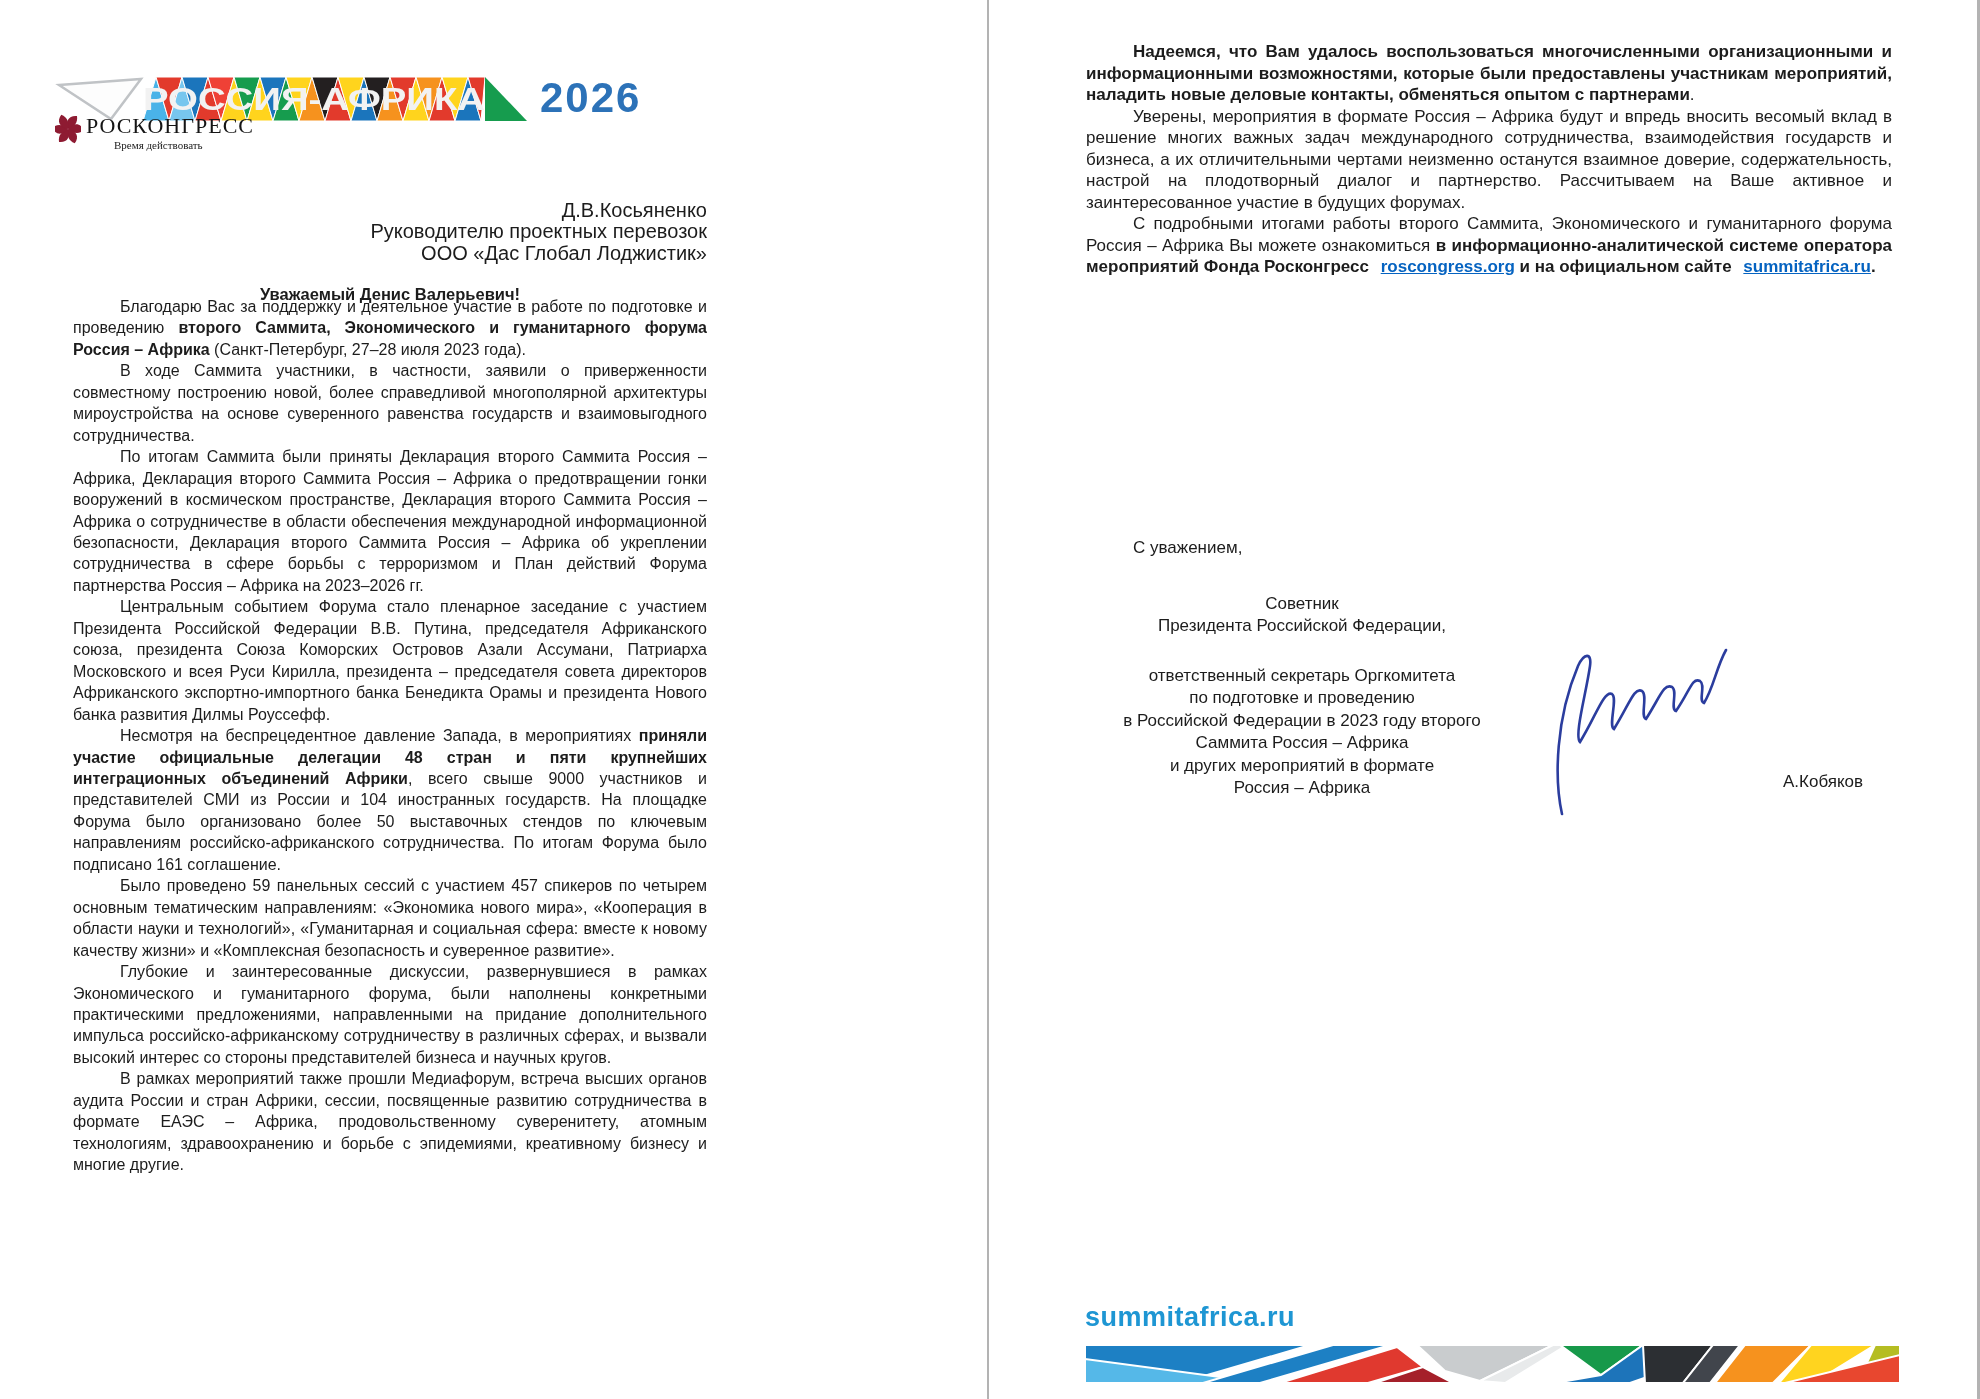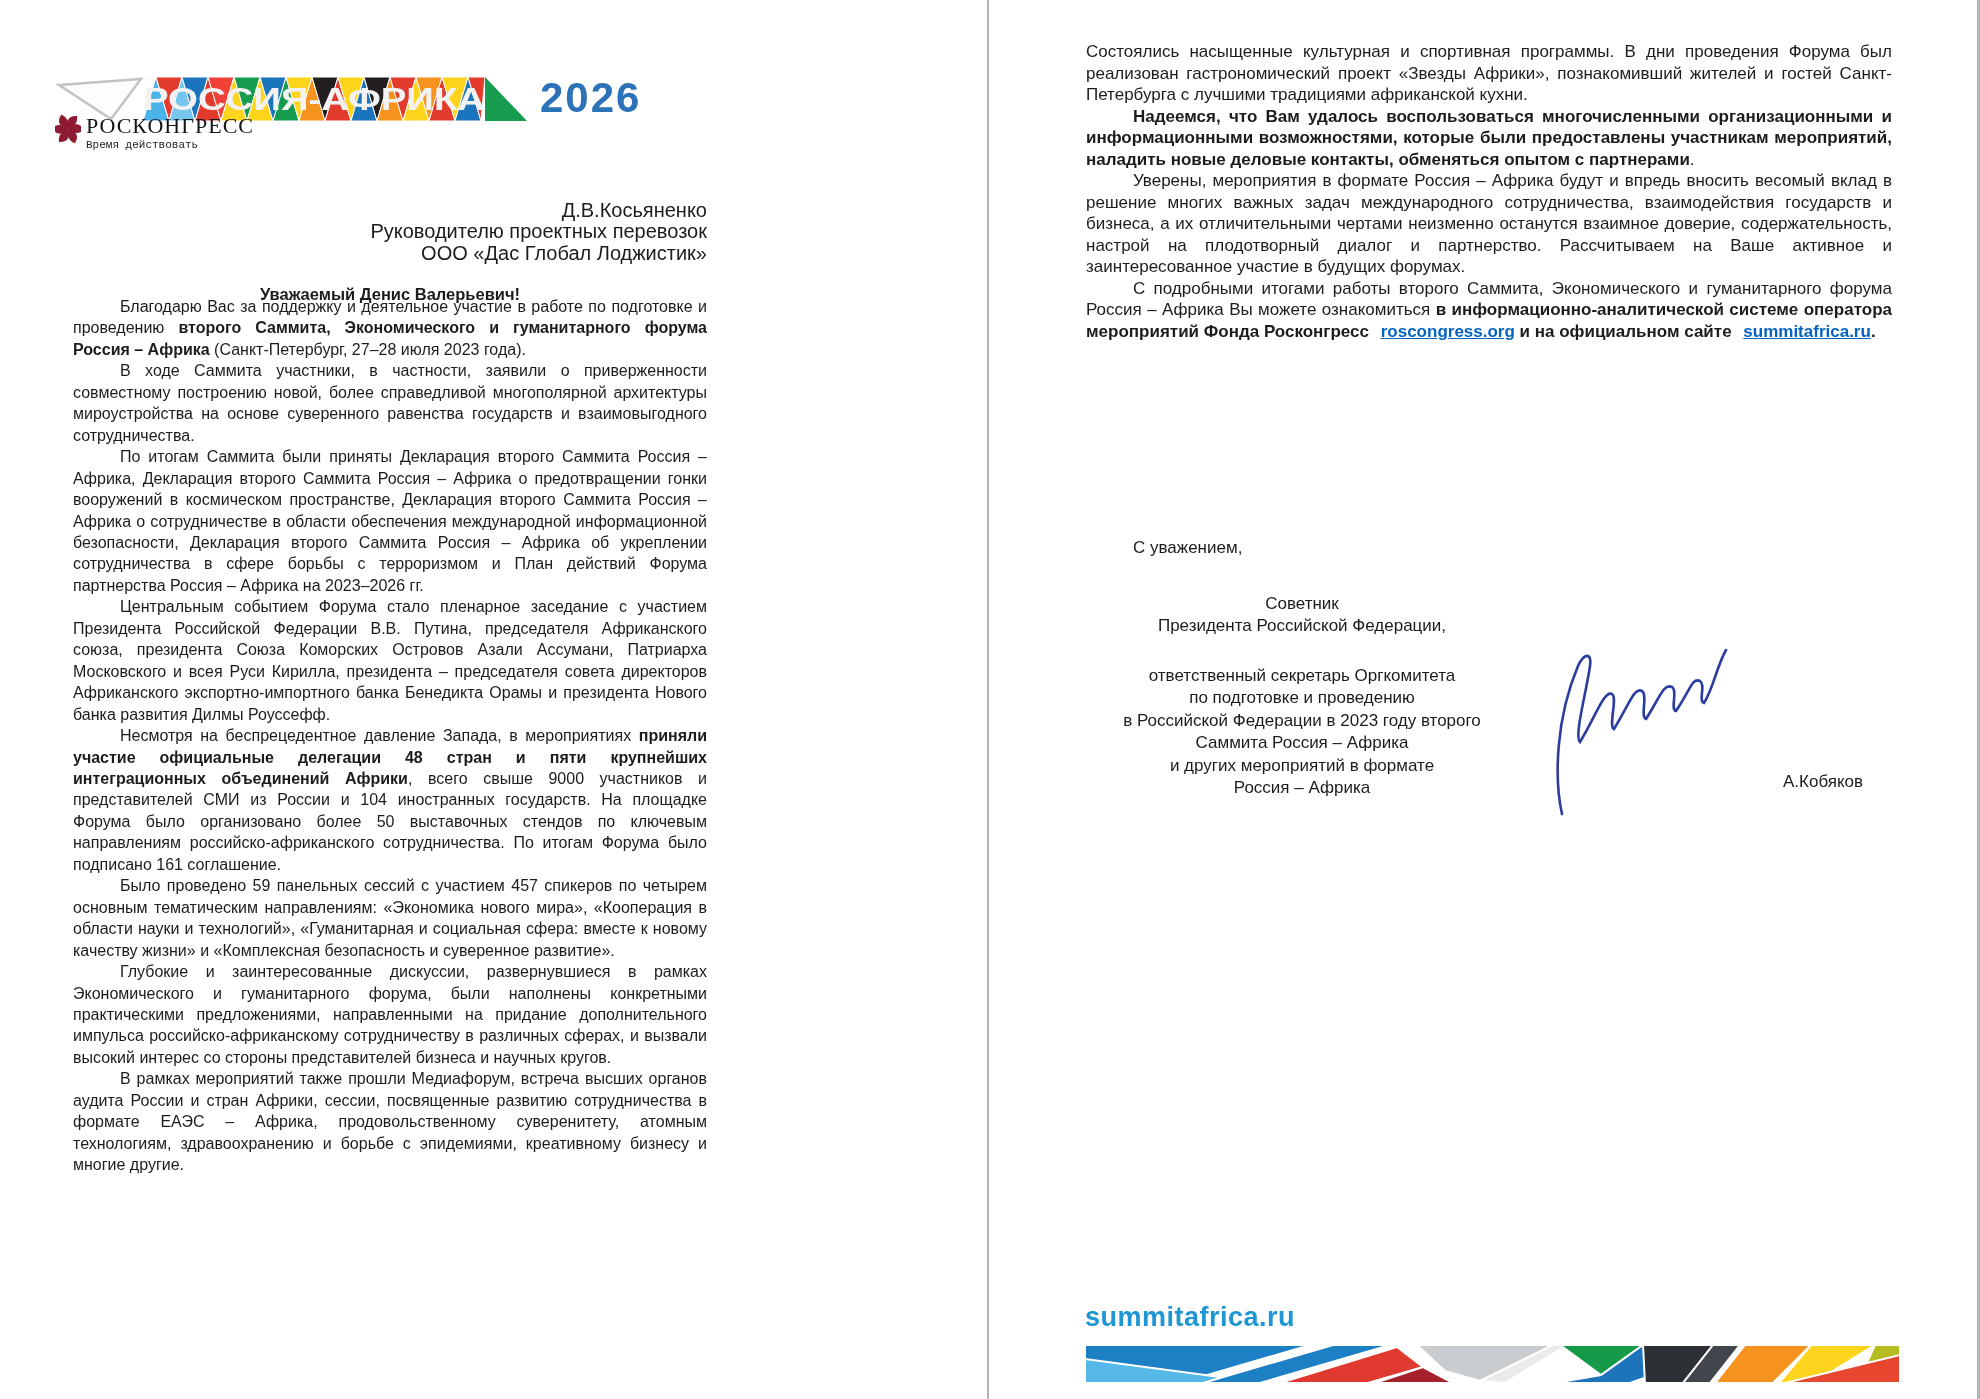--- a/index.html
+++ b/index.html
@@ -8,21 +8,21 @@
   .divider{position:absolute;top:0;bottom:0;width:2px;background:#b3b3b3;}
   .edge-right{position:absolute;top:0;bottom:0;right:0;width:3px;background:#b3b3b3;}
 
   
   .logo-wrap{position:absolute;left:55px;top:76px;width:472px;height:46px;}
   .logo-year{position:absolute;left:540px;top:74px;font-size:42px;font-weight:bold;
              letter-spacing:2px;color:#2c72b8;}
   .ros-block{position:absolute;left:55px;top:114px;display:flex;align-items:flex-start;}
   .ros-icon{width:26px;height:30px;margin-right:5px;}
   .ros-name{font-family:"Liberation Serif",serif;font-size:22px;letter-spacing:1px;color:#151515;line-height:24px;}
-  .ros-tag{font-family:Liberation Mono, monospace;font-size:11px;color:#222;margin-top:1px;}
+  .ros-tag{font-family:Liberation Serif, serif;font-size:11px;color:#222;margin-top:1px;margin-left:28px;}
 
   .addressee{position:absolute;left:73px;top:200px;width:634px;text-align:right;
              font-size:20px;line-height:21.4px;}
   .salutation{position:absolute;left:73px;top:268px;width:634px;text-align:center;
               font-weight:bold;font-size:16.5px;margin-top:17px;}
   .body-left{position:absolute;left:73px;top:296px;width:634px;font-size:16px;line-height:21.45px;}
   .body-right{position:absolute;left:1086px;top:41px;width:806px;font-size:17px;line-height:21.5px;}
   .para{margin:0;text-align:justify;text-indent:47px;}
   .para.no-indent{text-indent:0;}
   .b{font-weight:bold;}
@@ -133,21 +133,20 @@
         <p class="para"><span>Несмотря на беспрецедентное давление Запада, в мероприятиях </span><span class="b">приняли участие официальные делегации 48 стран и пяти крупнейших интеграционных объединений Африки</span><span>, всего свыше 9000 участников и представителей СМИ из России и 104 иностранных государств. На площадке Форума было организовано более 50 выставочных стендов по ключевым направлениям российско-африканского сотрудничества. По итогам Форума было подписано 161 соглашение.</span></p>
         <p class="para"><span>Было проведено 59 панельных сессий с участием 457 спикеров по четырем основным тематическим направлениям: «Экономика нового мира», «Кооперация в области науки и технологий», «Гуманитарная и социальная сфера: вместе к новому качеству жизни» и «Комплексная безопасность и суверенное развитие».</span></p>
         <p class="para"><span>Глубокие и заинтересованные дискуссии, развернувшиеся в рамках Экономического и гуманитарного форума, были наполнены конкретными практическими предложениями, направленными на придание дополнительного импульса российско-африканскому сотрудничеству в различных сферах, и вызвали высокий интерес со стороны представителей бизнеса и научных кругов.</span></p>
         <p class="para"><span>В рамках мероприятий также прошли Медиафорум, встреча высших органов аудита России и стран Африки, сессии, посвященные развитию сотрудничества в формате ЕАЭС – Африка, продовольственному суверенитету, атомным технологиям, здравоохранению и борьбе с эпидемиями, креативному бизнесу и многие другие.</span></p>
       </div>
   </div>
 
   <div>
 
     <div class="body-right">
-        <p class="para no-indent"><span>Состоялись насыщенные культурная и спортивная программы. В дни проведения Форума был реализован гастрономический проект «Звезды Африки», познакомивший жителей и гостей Санкт-Петербурга с лучшими традициями африканской кухни.</span></p>
         <p class="para"><span class="b">Надеемся, что Вам удалось воспользоваться многочисленными организационными и информационными возможностями, которые были предоставлены участникам мероприятий, наладить новые деловые контакты, обменяться опытом с партнерами</span><span>.</span></p>
         <p class="para"><span>Уверены, мероприятия в формате Россия – Африка будут и впредь вносить весомый вклад в решение многих важных задач международного сотрудничества, взаимодействия государств и бизнеса, а их отличительными чертами неизменно останутся взаимное доверие, содержательность, настрой на плодотворный диалог и партнерство. Рассчитываем на Ваше активное и заинтересованное участие в будущих форумах.</span></p>
         <p class="para"><span>С подробными итогами работы второго Саммита, Экономического и гуманитарного форума Россия – Африка Вы можете ознакомиться </span><span class="b">в информационно-аналитической системе оператора мероприятий Фонда Росконгресс </span><a class="link b" href="#">roscongress.org</a><span class="b"> и на официальном сайте </span><a class="link b" href="#">summitafrica.ru</a><span class="b">.</span></p>
       </div>
 
     <div class="closing">С уважением,</div>
 
     <div class="sig-block1">
         <div>Советник</div>
         <div>Президента Российской Федерации,</div>

